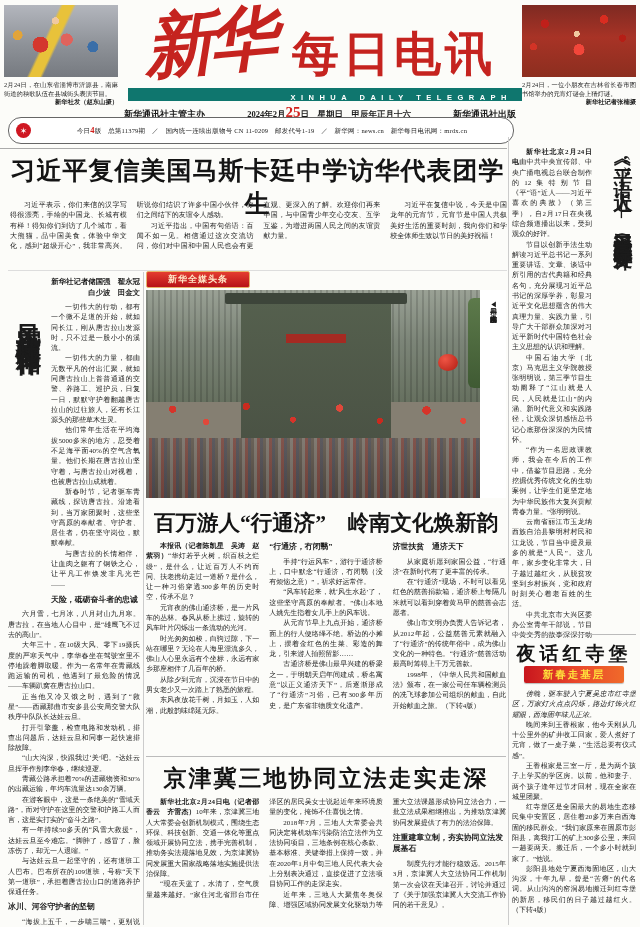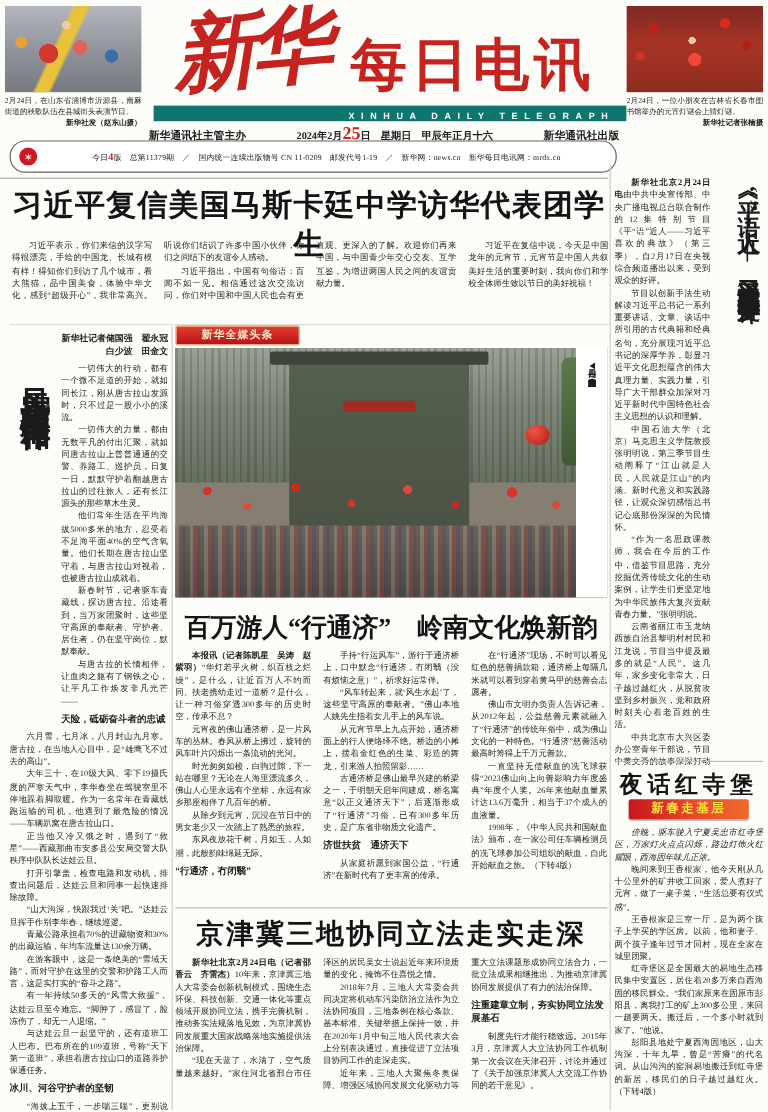--- a/index.html
+++ b/index.html
@@ -197,21 +197,20 @@
     <p class="para">东风夜放花千树，月如玉，人如潮，此般韵味绵延无际。</p>
     <p class="subhd">“行通济，冇闭翳”</p>
     <p class="para">手持“行运风车”，游行于通济桥上，口中默念“行通济，冇闭翳（没有烦恼之意）”，祈求好运常伴。</p>
     <p class="para">“风车转起来，就‘风生水起’了，这些坚守高原的奉献者。”佛山本地人姚先生指着女儿手上的风车说。</p>
     <p class="para">从元宵节早上九点开始，通济桥面上的行人便络绎不绝。桥边的小摊上，摆着金红色的生菜、彩造的舞龙，引来游人拍照留影……</p>
     <p class="para">古通济桥是佛山最早兴建的桥梁之一，于明朝天启年间建成，桥名寓意“以正义通济天下”，后逐渐形成了“行通济”习俗，已有300多年历史，是广东省非物质文化遗产。</p>
     <p class="subhd">济世扶贫　通济天下</p>
     <p class="para">从家庭祈愿到家国公益，“行通济”在新时代有了更丰富的传承。</p>
     <p class="para">在“行通济”现场，不时可以看见红色的慈善捐款箱，通济桥上每隔几米就可以看到穿着黄马甲的慈善会志愿者。</p>
     <p class="para">佛山市文明办负责人告诉记者，从2012年起，公益慈善元素就融入了“行通济”的传统年俗中，成为佛山文化的一种特色。“行通济”慈善活动最高时筹得上千万元善款。</p>
-    <p class="para">一直坚持无偿献血的冼飞球获得“2023佛山向上向善影响力年度盛典”年度个人奖。26年来他献血量累计达13.6万毫升，相当于37个成人的血液量。</p>
     <p class="para">1998年，《中华人民共和国献血法》颁布，在一家公司任车辆检测员的冼飞球参加公司组织的献血，自此开始献血之旅。（下转4版）</p>
   </div>
 
 <div class="abs rule" style="left:146px;top:756px;width:360px;height:1px;background:#bbb;"></div>
 
 <div class="abs bighead" style="left:146px;top:763px;width:360px;font-size:23px;letter-spacing:2px;font-family:'Liberation Sans',sans-serif;">京津冀三地协同立法走实走深</div>
 <div class="abs colflow cols3" style="left:146px;top:797px;width:360px;height:128px;">
   <p class="para"><b>新华社北京2月24日电（记者邵香云　齐雷杰）</b><span>10年来，京津冀三地人大常委会创新机制模式，围绕生态环保、科技创新、交通一体化等重点领域开展协同立法，携手完善机制，推动务实法规落地见效，为京津冀协同发展重大国家战略落地实施提供法治保障。</span></p>
     <p class="para">“现在天蓝了，水清了，空气质量越来越好。”家住河北省邢台市任泽区的居民吴女士说起近年来环境质量的变化，掩饰不住喜悦之情。</p>
     <p class="para">2018年7月，三地人大常委会共同决定将机动车污染防治立法作为立法协同项目，三地条例在核心条款、基本标准、关键举措上保持一致，并在2020年1月中旬三地人民代表大会上分别表决通过，直接促进了立法项目协同工作的走深走实。</p>

